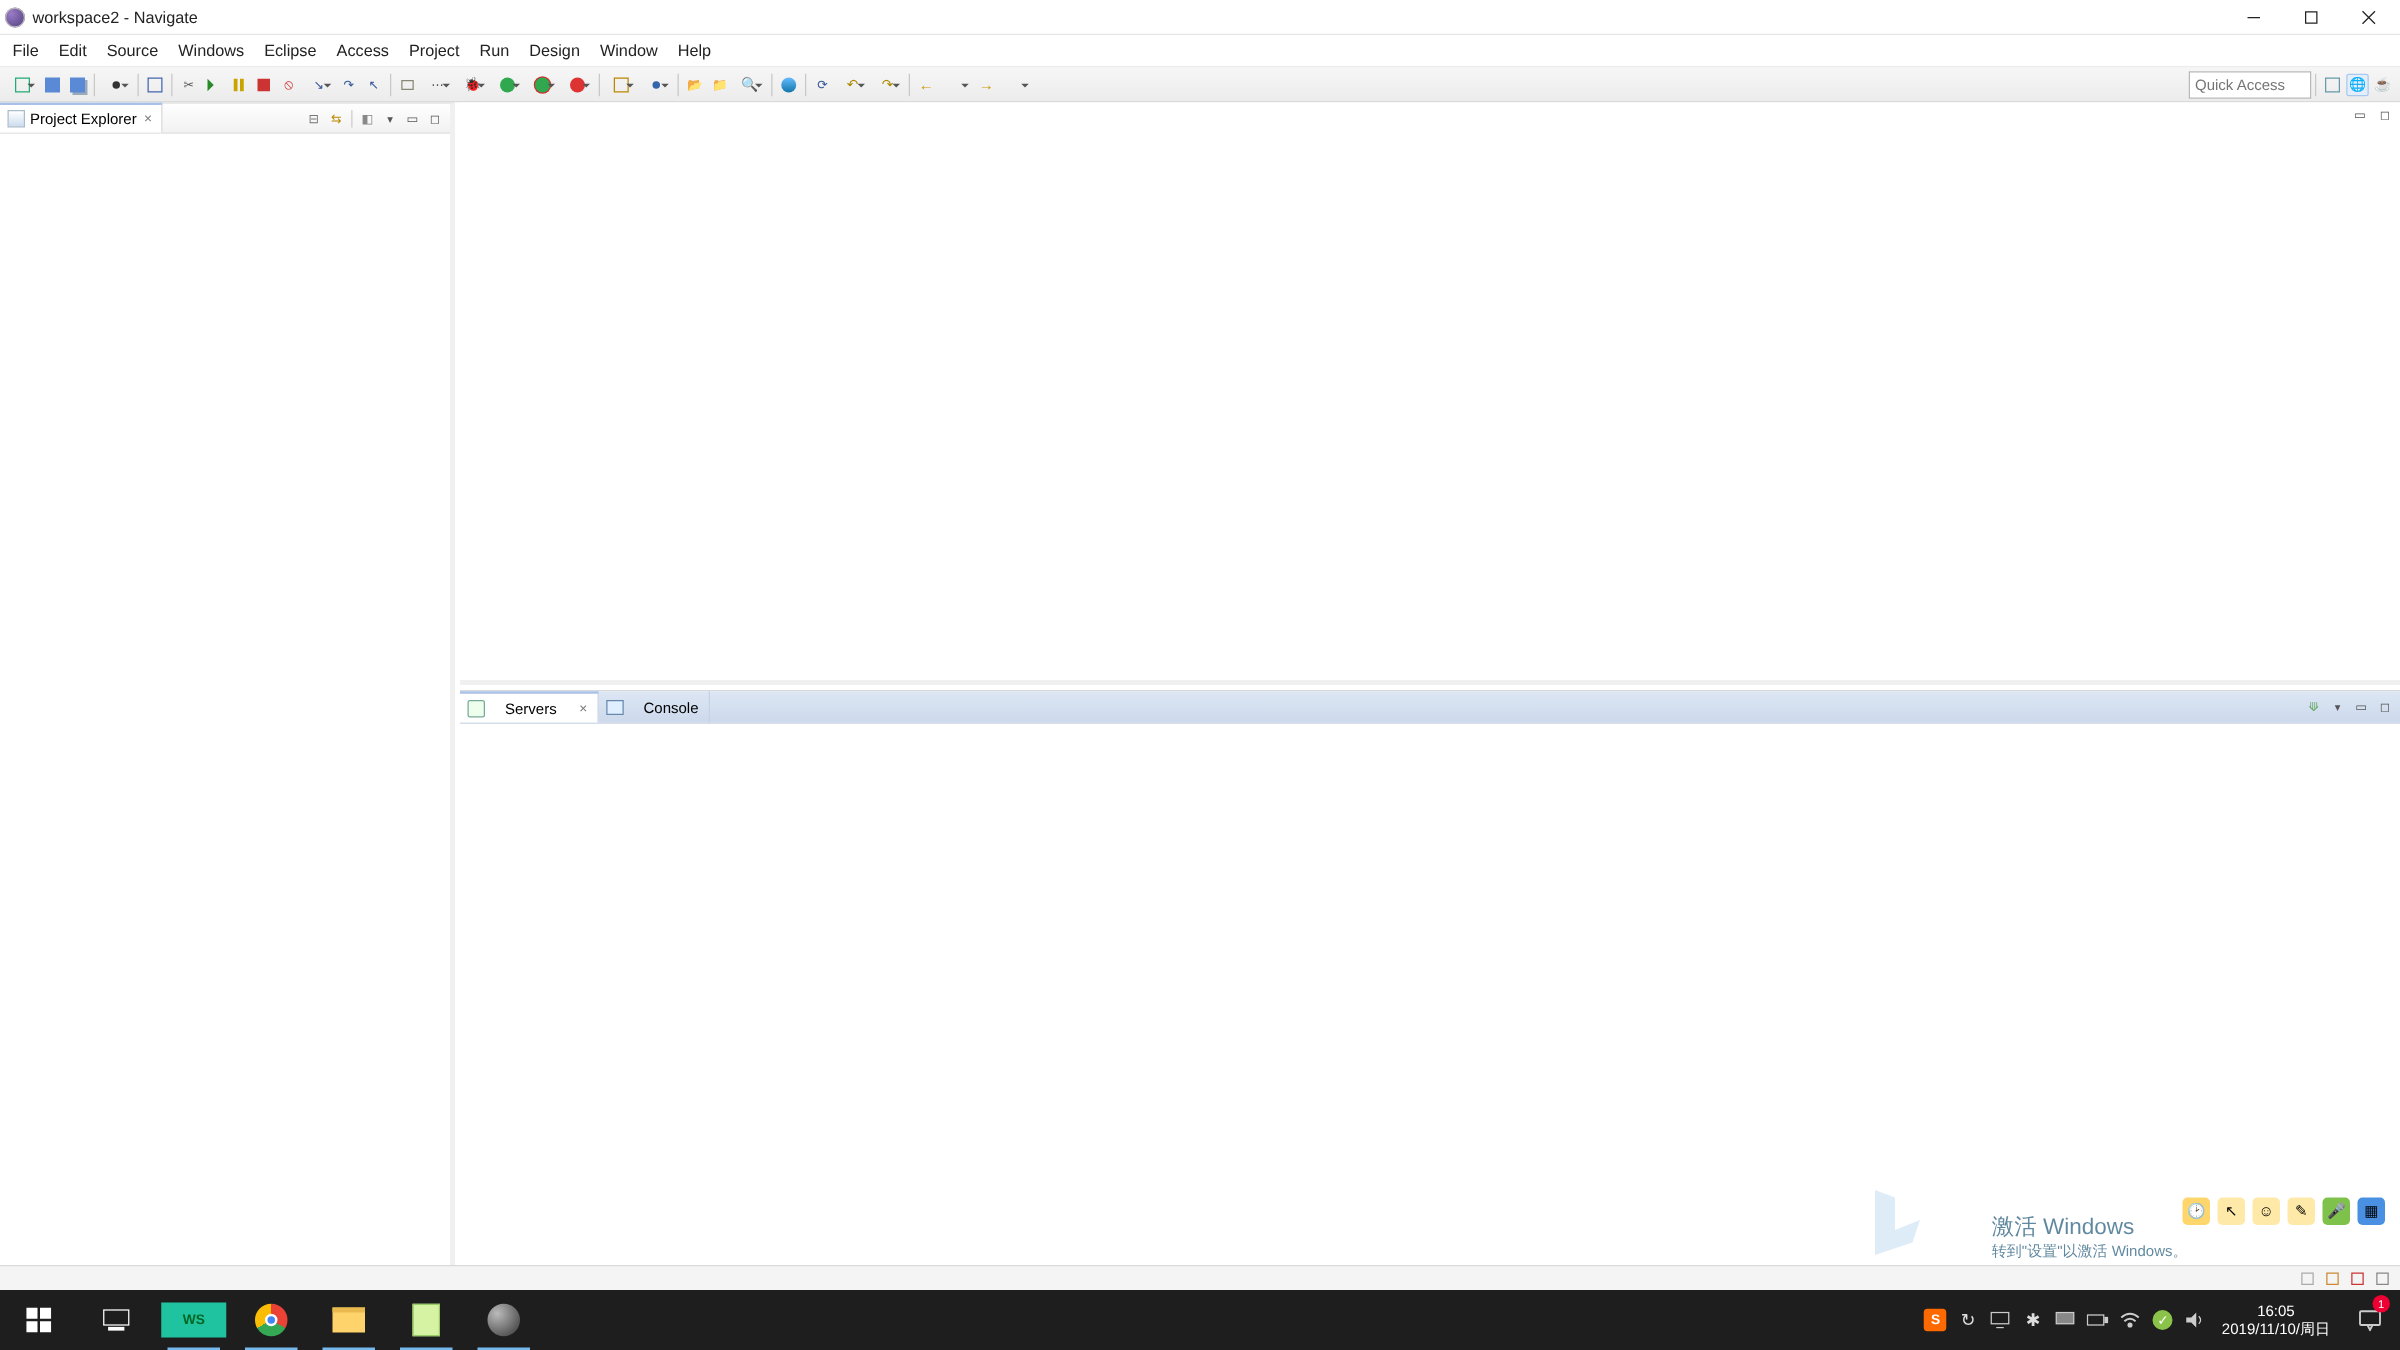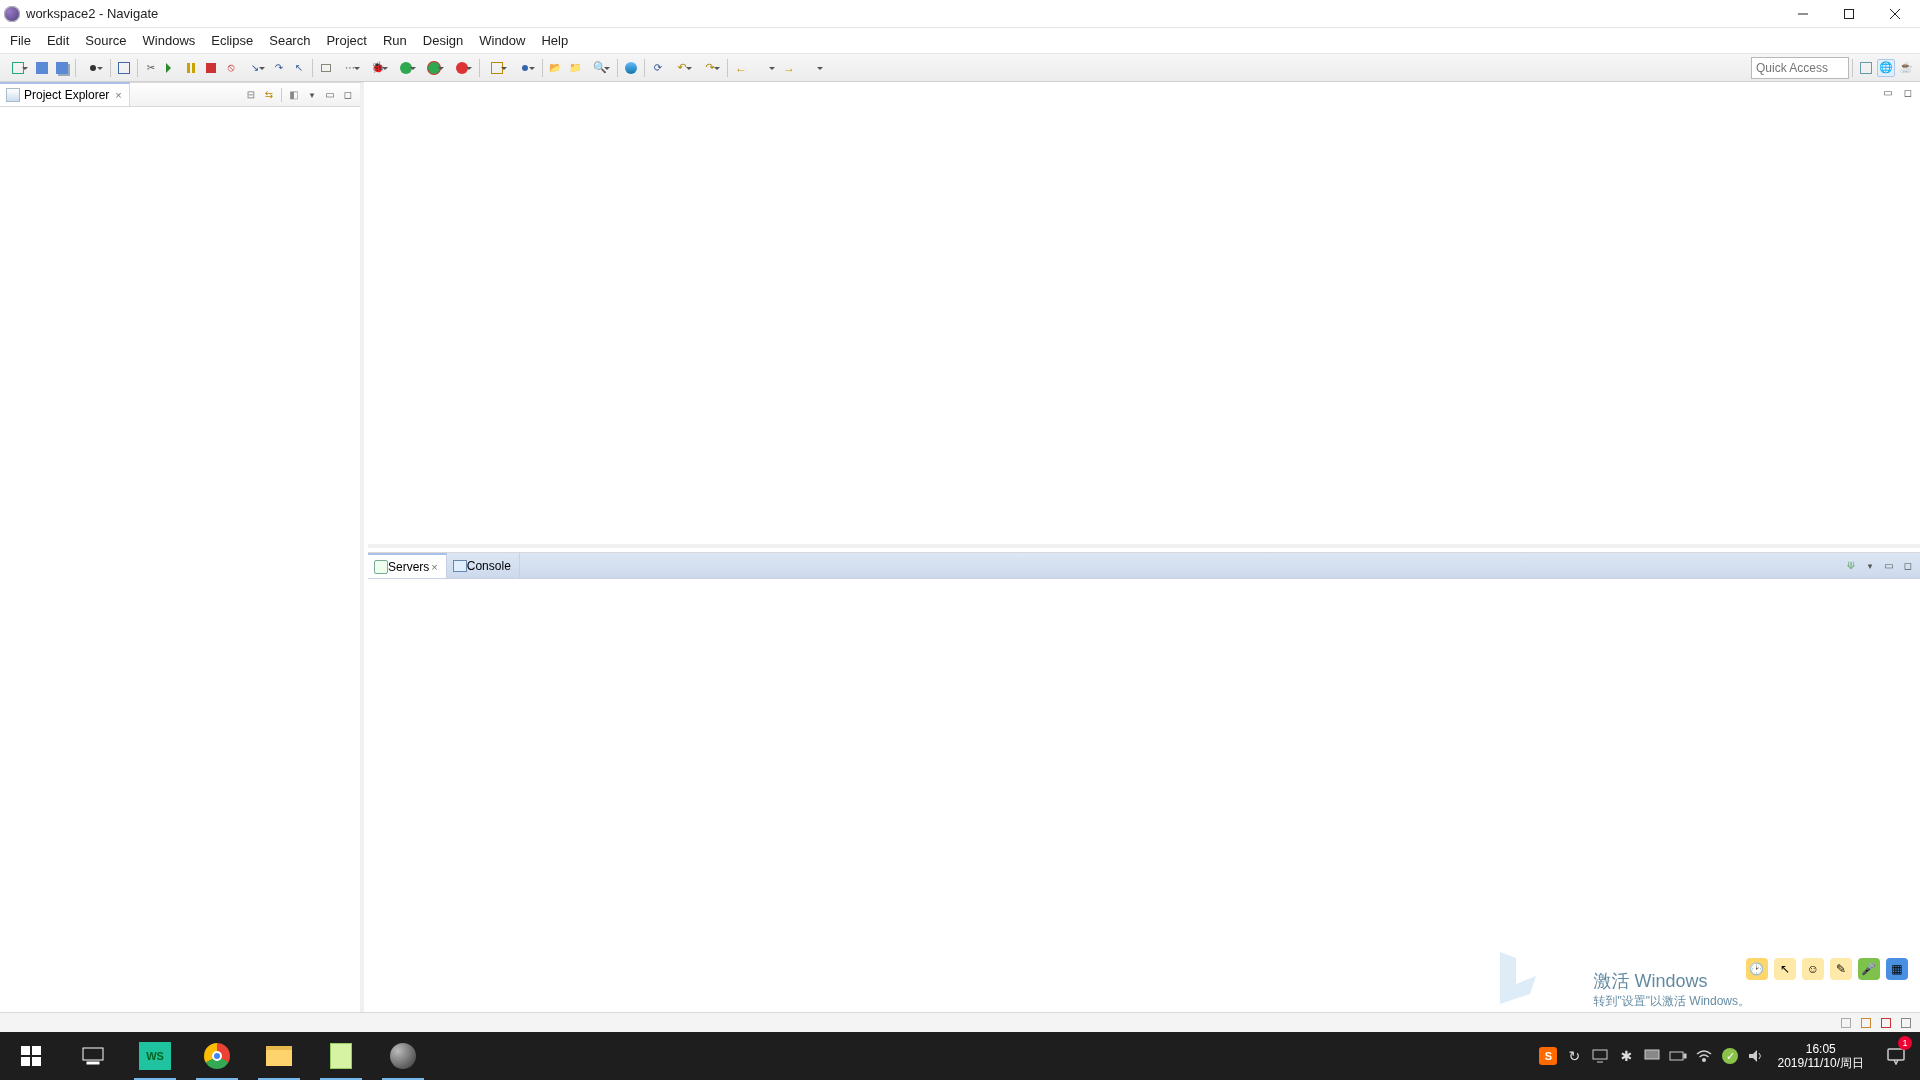--- a/index.html
+++ b/index.html
@@ -42,21 +42,21 @@
   .view-actions { margin-left:auto; display:flex; align-items:center; gap:2px; padding:0 4px; }
   .va { width:16px; height:16px; border:1px solid transparent; border-radius:2px; display:flex; align-items:center; justify-content:center; cursor:pointer; }
 
   
   .editor-area { position:absolute; top:0; left:0; right:0; height:466px; border-bottom:4px solid #f0f0f0; background:#fff; }
   .editor-hdr-strip { position:absolute; top:0; right:0; display:flex; gap:4px; padding:2px 4px; }
 
   
   .bottom-panel { position:absolute; top:470px; left:0; right:0; bottom:0; border-top:1px solid #d8d8d8; }
   .bottom-tabs { height:26px; display:flex; align-items:stretch; background:linear-gradient(to bottom,#dce6f4,#cdd9ec); border-bottom:1px solid #c7d1e3; }
-  .btab { display:flex; align-items:center; gap:0; padding:0 8px 0 6px; font-size:13px; border-right:1px solid #c7d1e3; cursor:pointer; }
+  .btab { display:flex; align-items:center; gap:16px; padding:0 8px 0 6px; font-size:13px; border-right:1px solid #c7d1e3; cursor:pointer; }
   .btab.active { background:#fff; border-top:2px solid #a9c1e8; }
   .btab .x { color:#777; font-size:11px; padding-left:2px; }
   .btab-icon { width:14px; height:14px; }
   .btab-actions { margin-left:auto; display:flex; align-items:center; gap:3px; padding:0 4px; }
   .server-tree { padding:6px 10px; }
   .tree-row { display:flex; align-items:center; gap:6px; padding:2px 8px; font-size:13px; }
   .tree-toggle { width:10px; height:10px; position:relative; }
   .tree-toggle::before{content:"";position:absolute;left:2px;top:0;border:5px solid transparent;border-left-color:#666;}
 
   
@@ -117,21 +117,21 @@
       </button>
   </div>
 </div>
 
 <div class="menubar">
   <div class="menu-item">File</div>
   <div class="menu-item">Edit</div>
   <div class="menu-item">Source</div>
   <div class="menu-item">Windows</div>
   <div class="menu-item">Eclipse</div>
-  <div class="menu-item">Search</div>
+  <div class="menu-item">Access</div>
   <div class="menu-item">Project</div>
   <div class="menu-item">Run</div>
   <div class="menu-item">Design</div>
   <div class="menu-item">Window</div>
   <div class="menu-item">Help</div>
 </div>
 
 <div class="toolbar">
   <div class="tb-btn drop">
       <span class="ic-sq" style="border-color:#2a7;"></span>
@@ -375,21 +375,21 @@
           <rect x="11" y="11" width="9" height="9" fill="#fff"></rect>
         </svg>
     </div>
     <div class="task-btn">
       <svg width="22" height="18" stroke="#fff" fill="none">
           <rect x="1" y="1" width="20" height="12"></rect>
           <rect x="5" y="15" width="12" height="2" fill="#fff"></rect>
         </svg>
     </div>
     <div class="task-btn active">
-        <span style="width:32px;height:28px;background:#20c3a0;display:flex;align-items:center;justify-content:center;font-weight:bold;color:#062;font-size:11px">WS</span>
+        <span style="width:52px;height:28px;background:#20c3a0;display:flex;align-items:center;justify-content:center;font-weight:bold;color:#062;font-size:11px">WS</span>
       </div>
     <div class="task-btn active">
         <span style="width:26px;height:26px;border-radius:50%;background:conic-gradient(#ea4335 0 120deg,#34a853 120deg 240deg,#fbbc05 240deg 360deg);display:flex;align-items:center;justify-content:center">
           <span style="width:10px;height:10px;border-radius:50%;background:#4285f4;border:2px solid #fff"></span>
         </span>
       </div>
     <div class="task-btn active">
         <span style="width:26px;height:20px;background:#ffd36b;border-top:4px solid #e9b94d"></span>
       </div>
     <div class="task-btn active">

